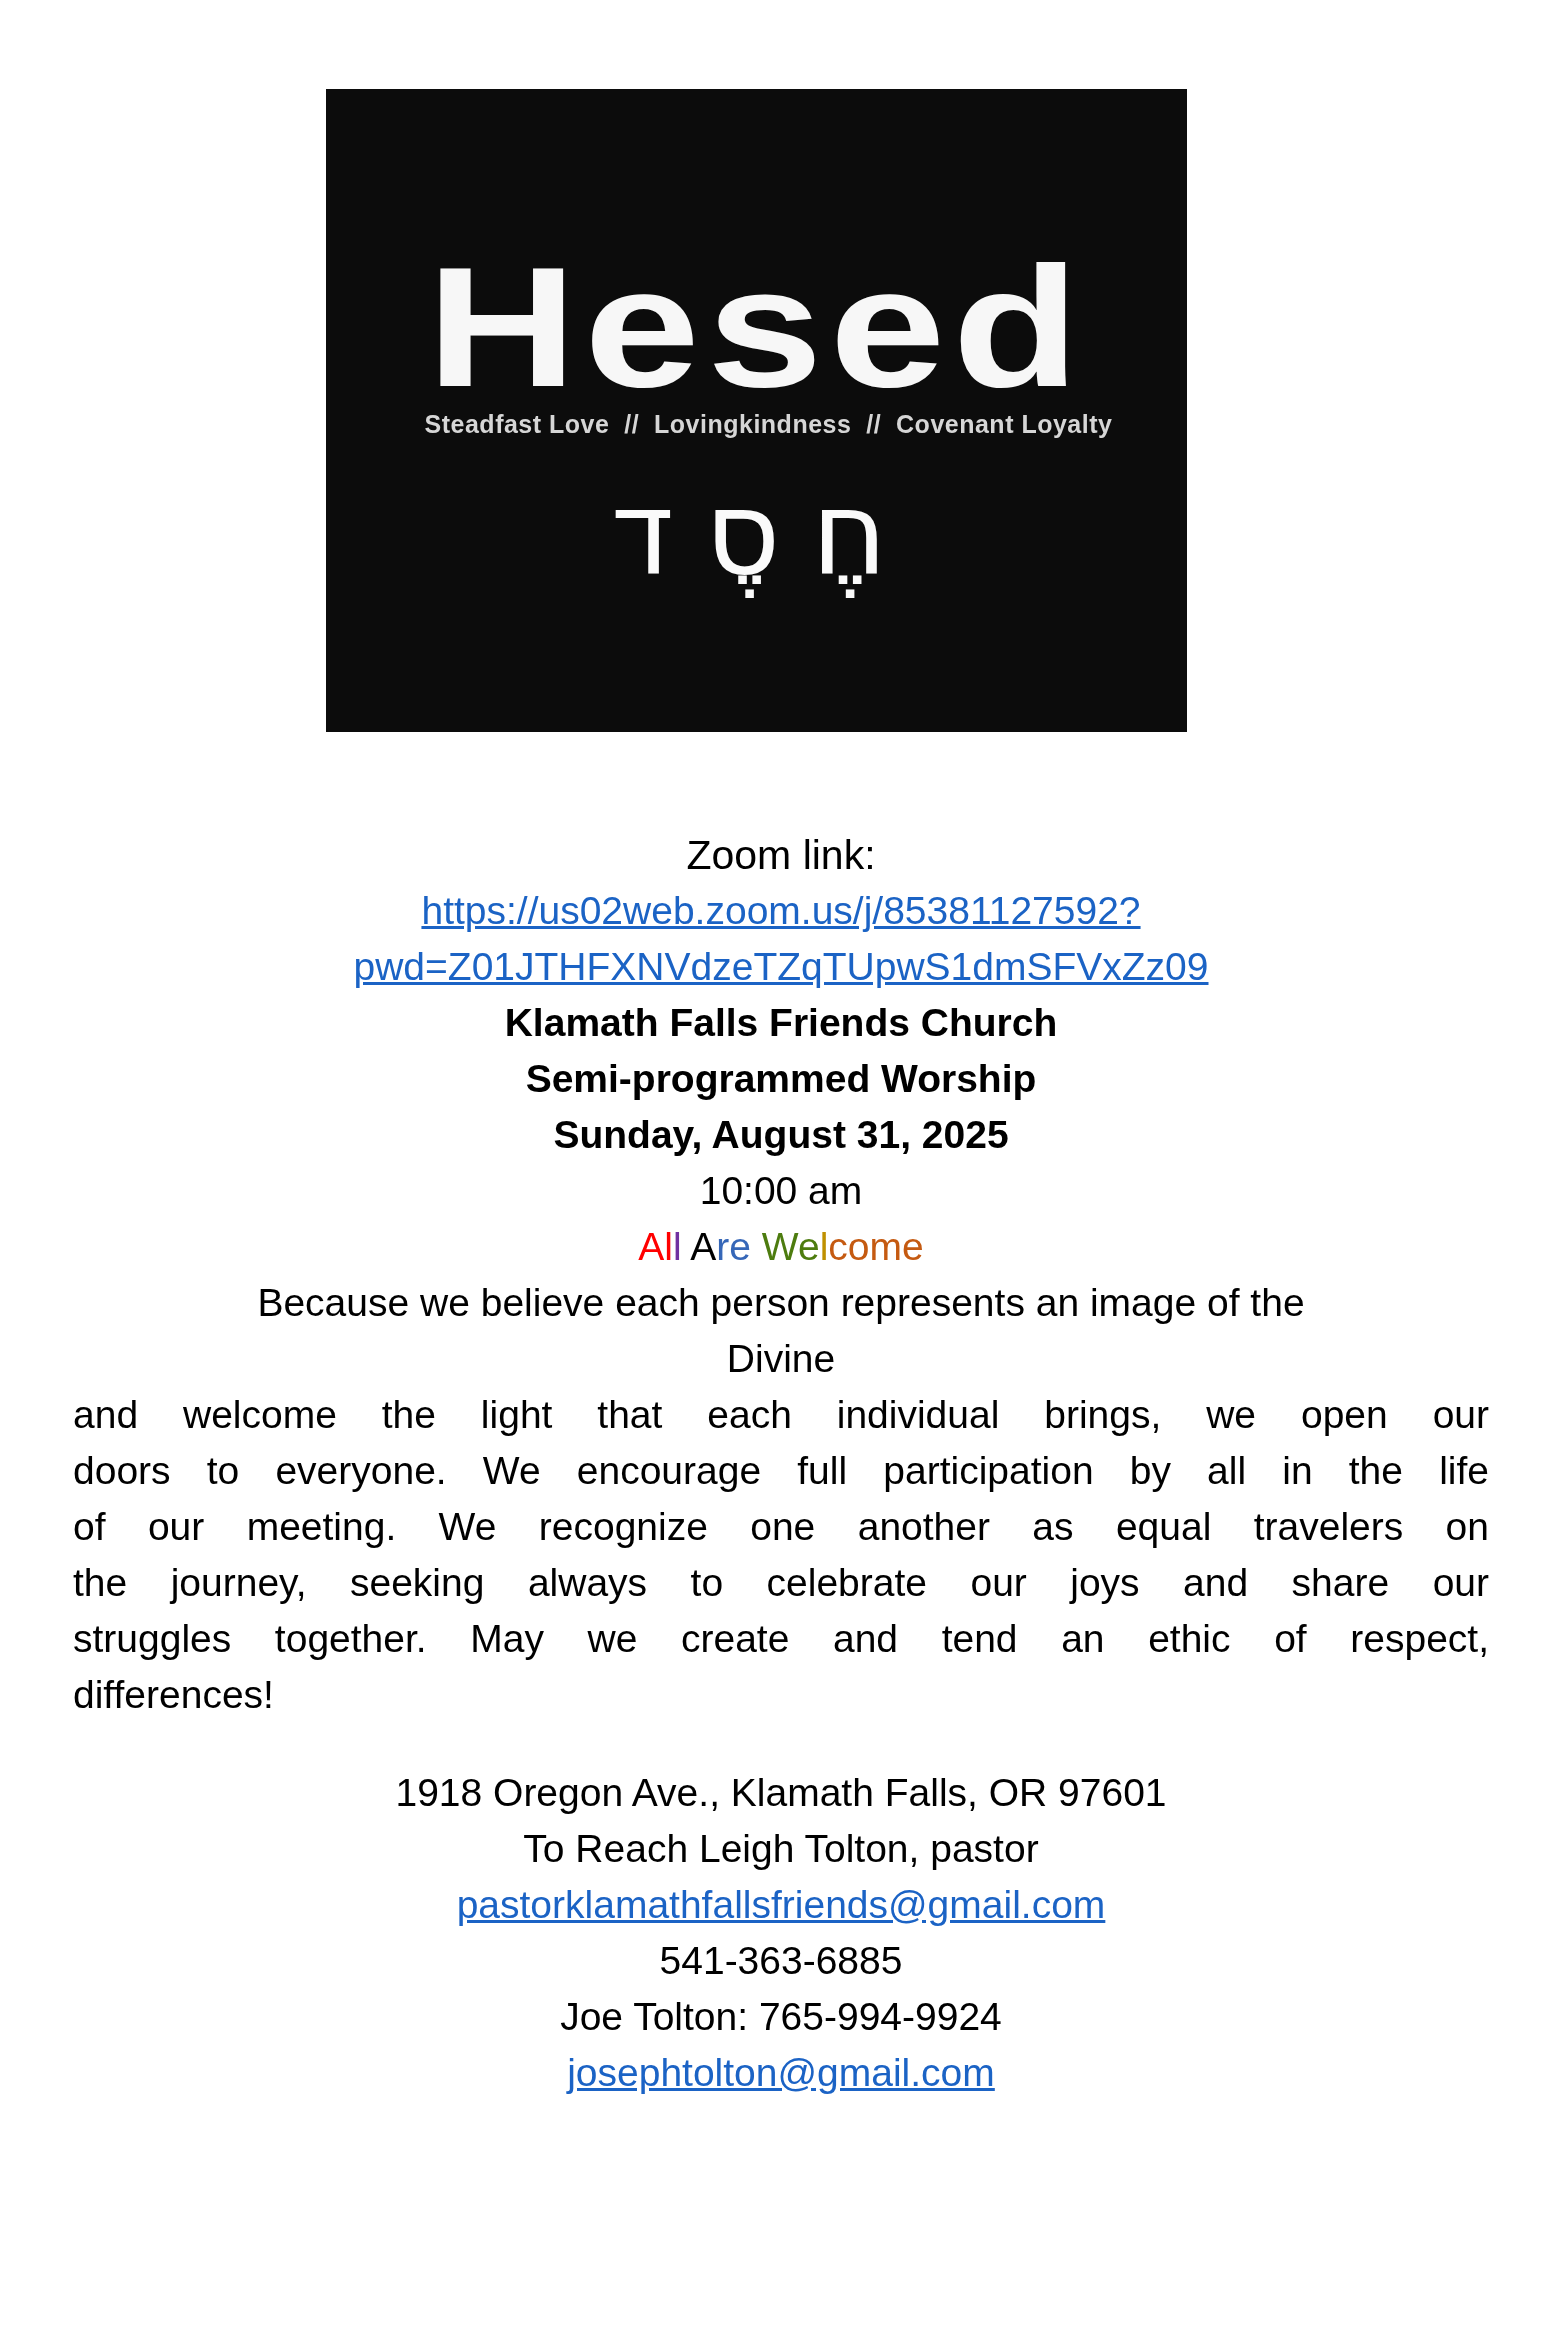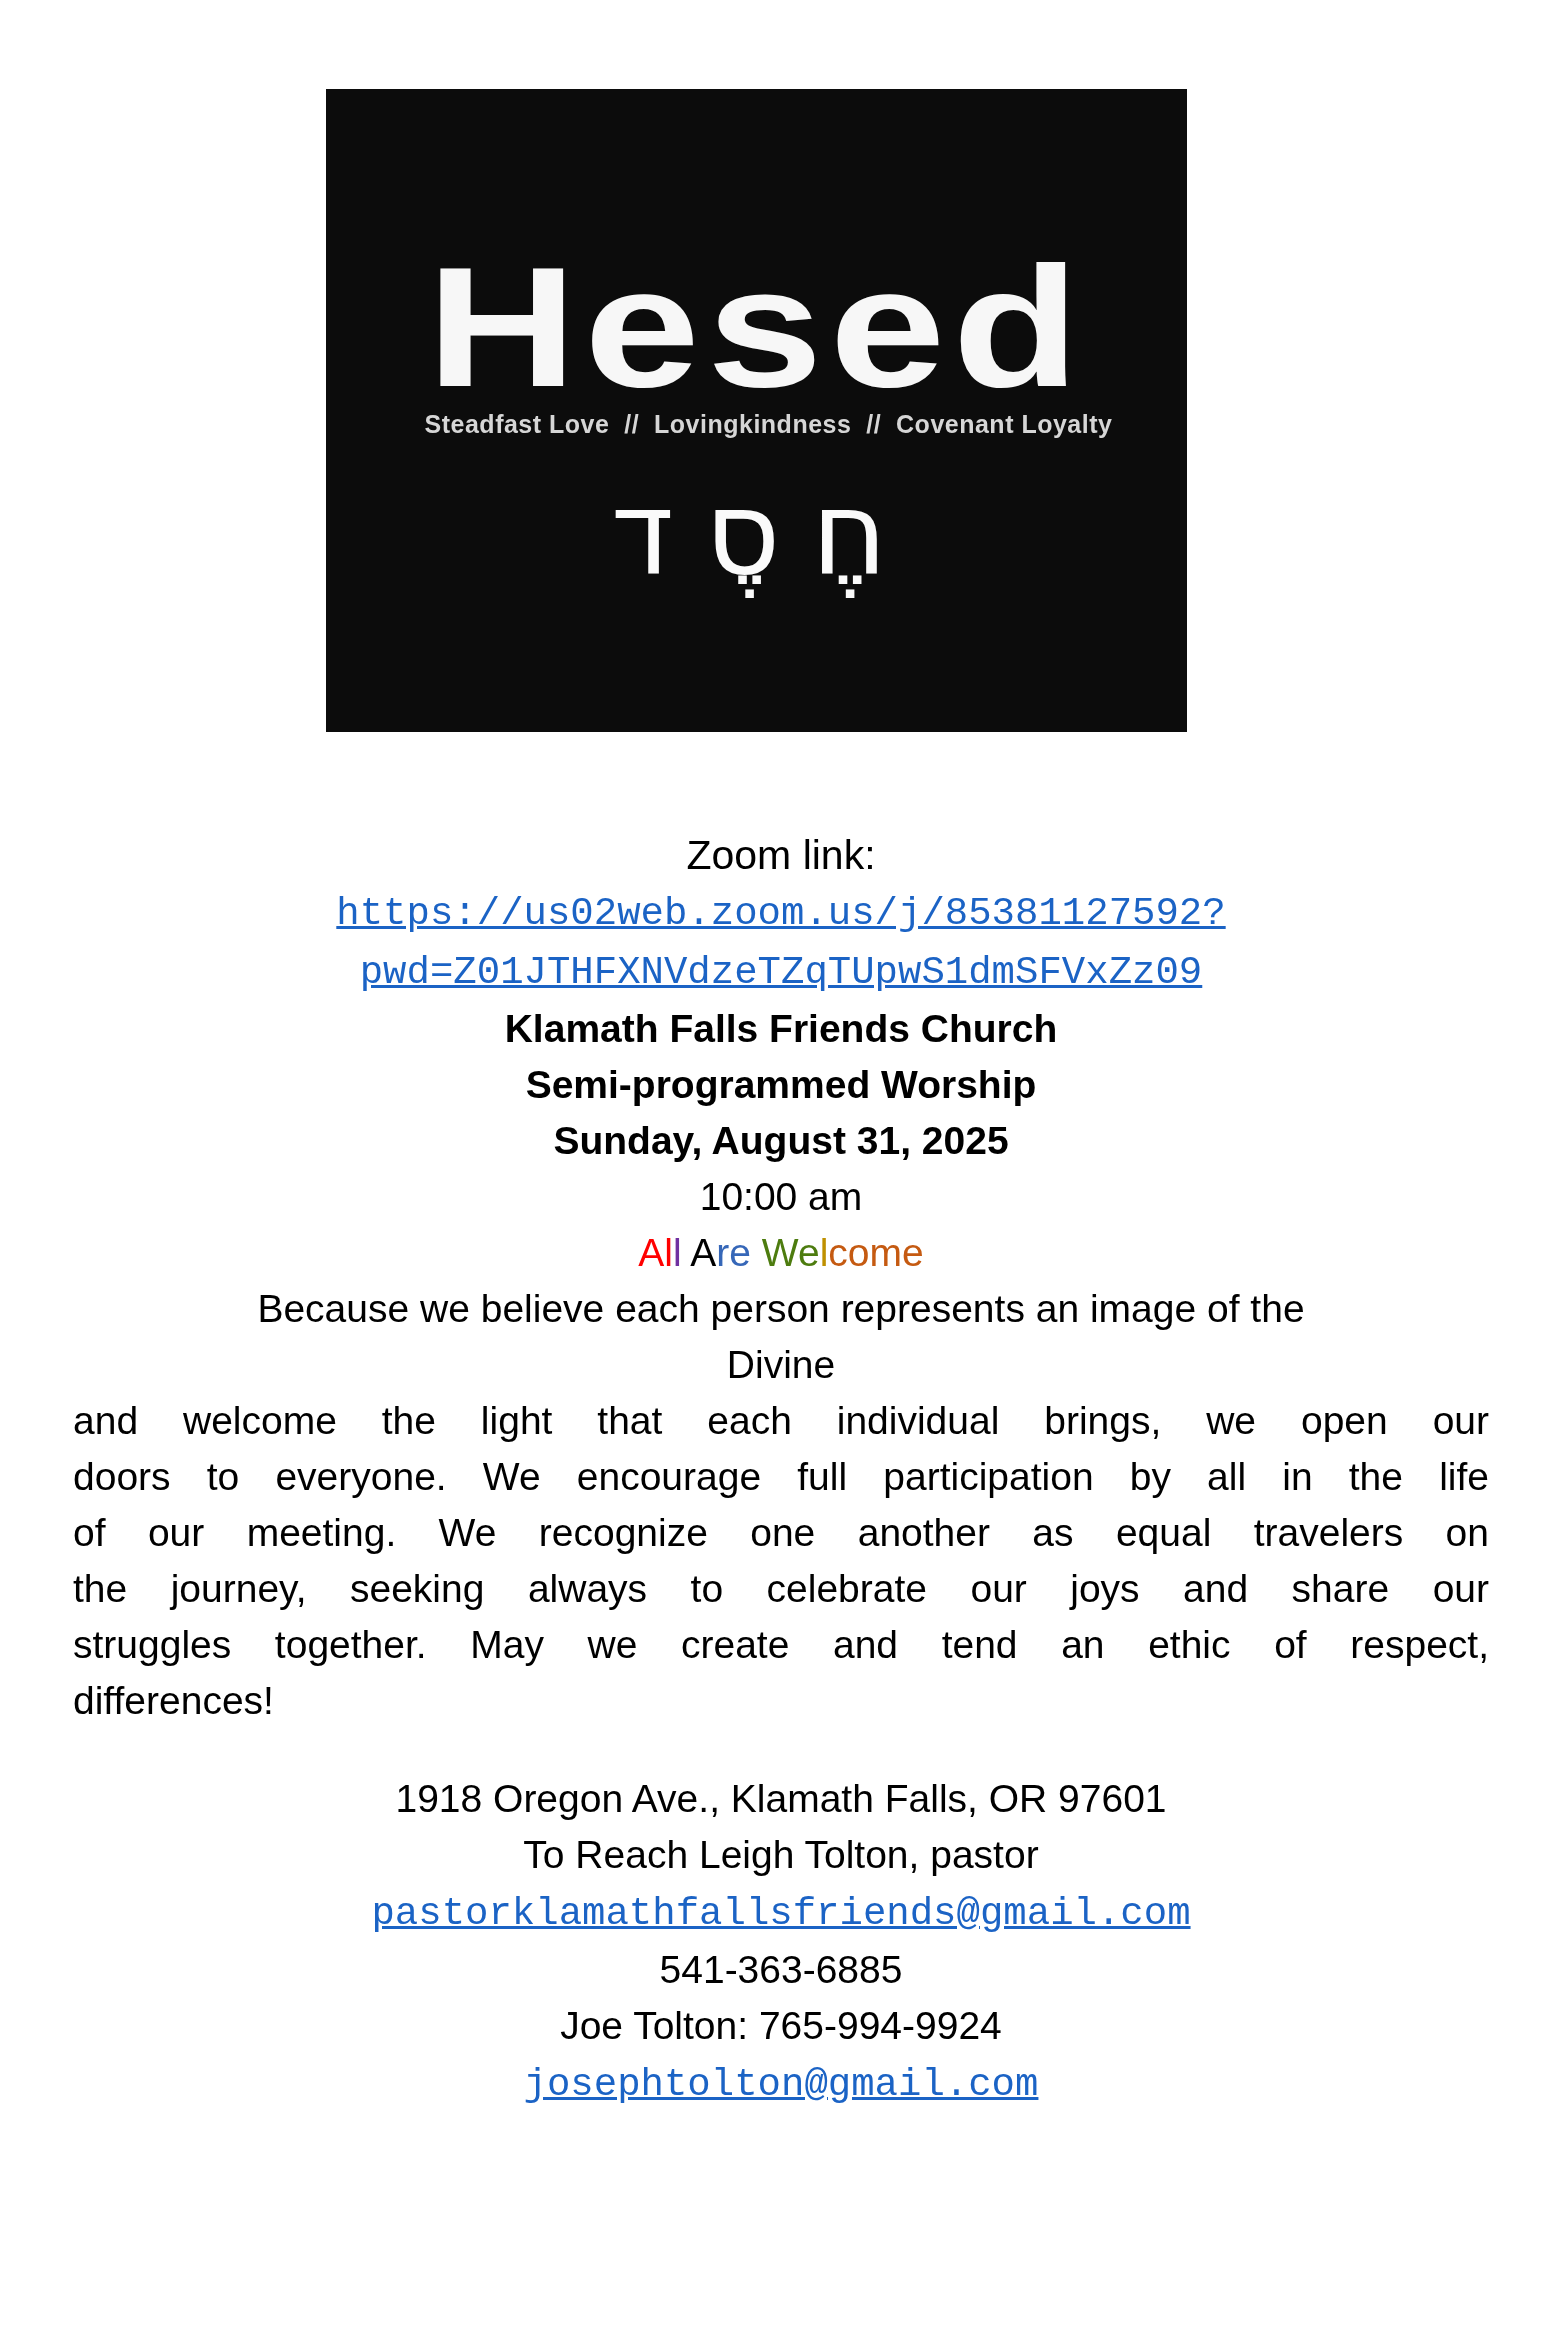--- a/index.html
+++ b/index.html
@@ -75,21 +75,20 @@
     font-size: 39px;
     line-height: 56px;
   }
   .line { text-align: center; }
   .heading { font-size: 41px; }
   .bold { font-weight: 700; text-align: center; }
   .link {
     color: #1b63c5;
     text-decoration: underline;
     cursor: pointer;
-    font-family: Liberation Mono, monospace;
   }
   .jline {
     text-align: justify;
     text-align-last: justify;
   }
   .jline-last {
     text-align: left;
     text-align-last: left;
   }
   .contact { margin-top: 42px; }

